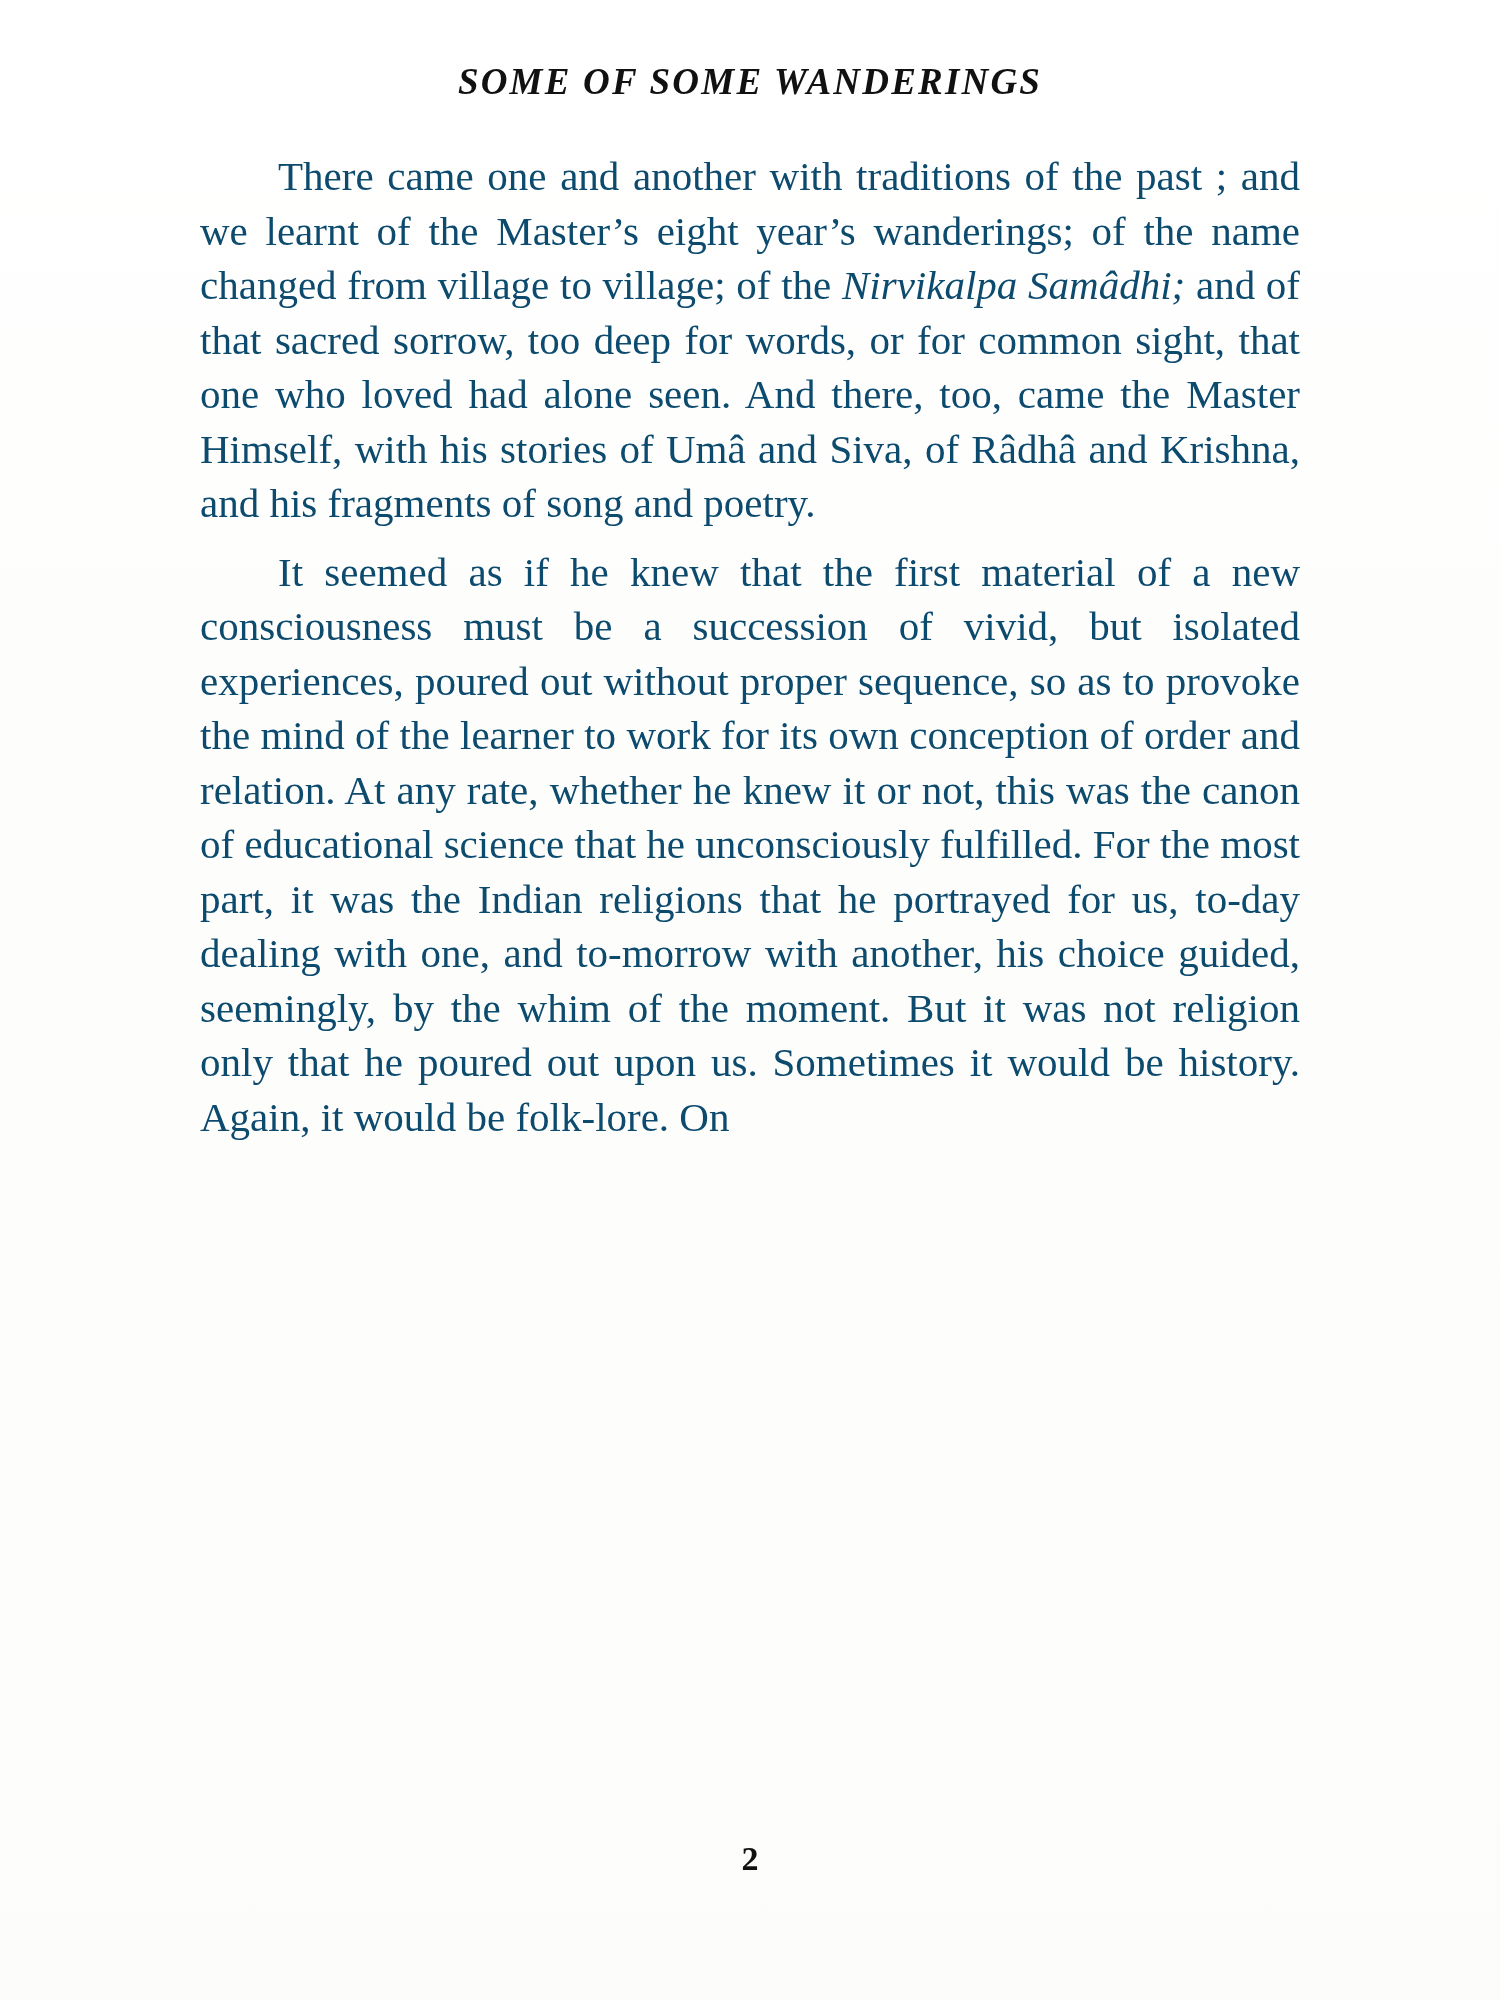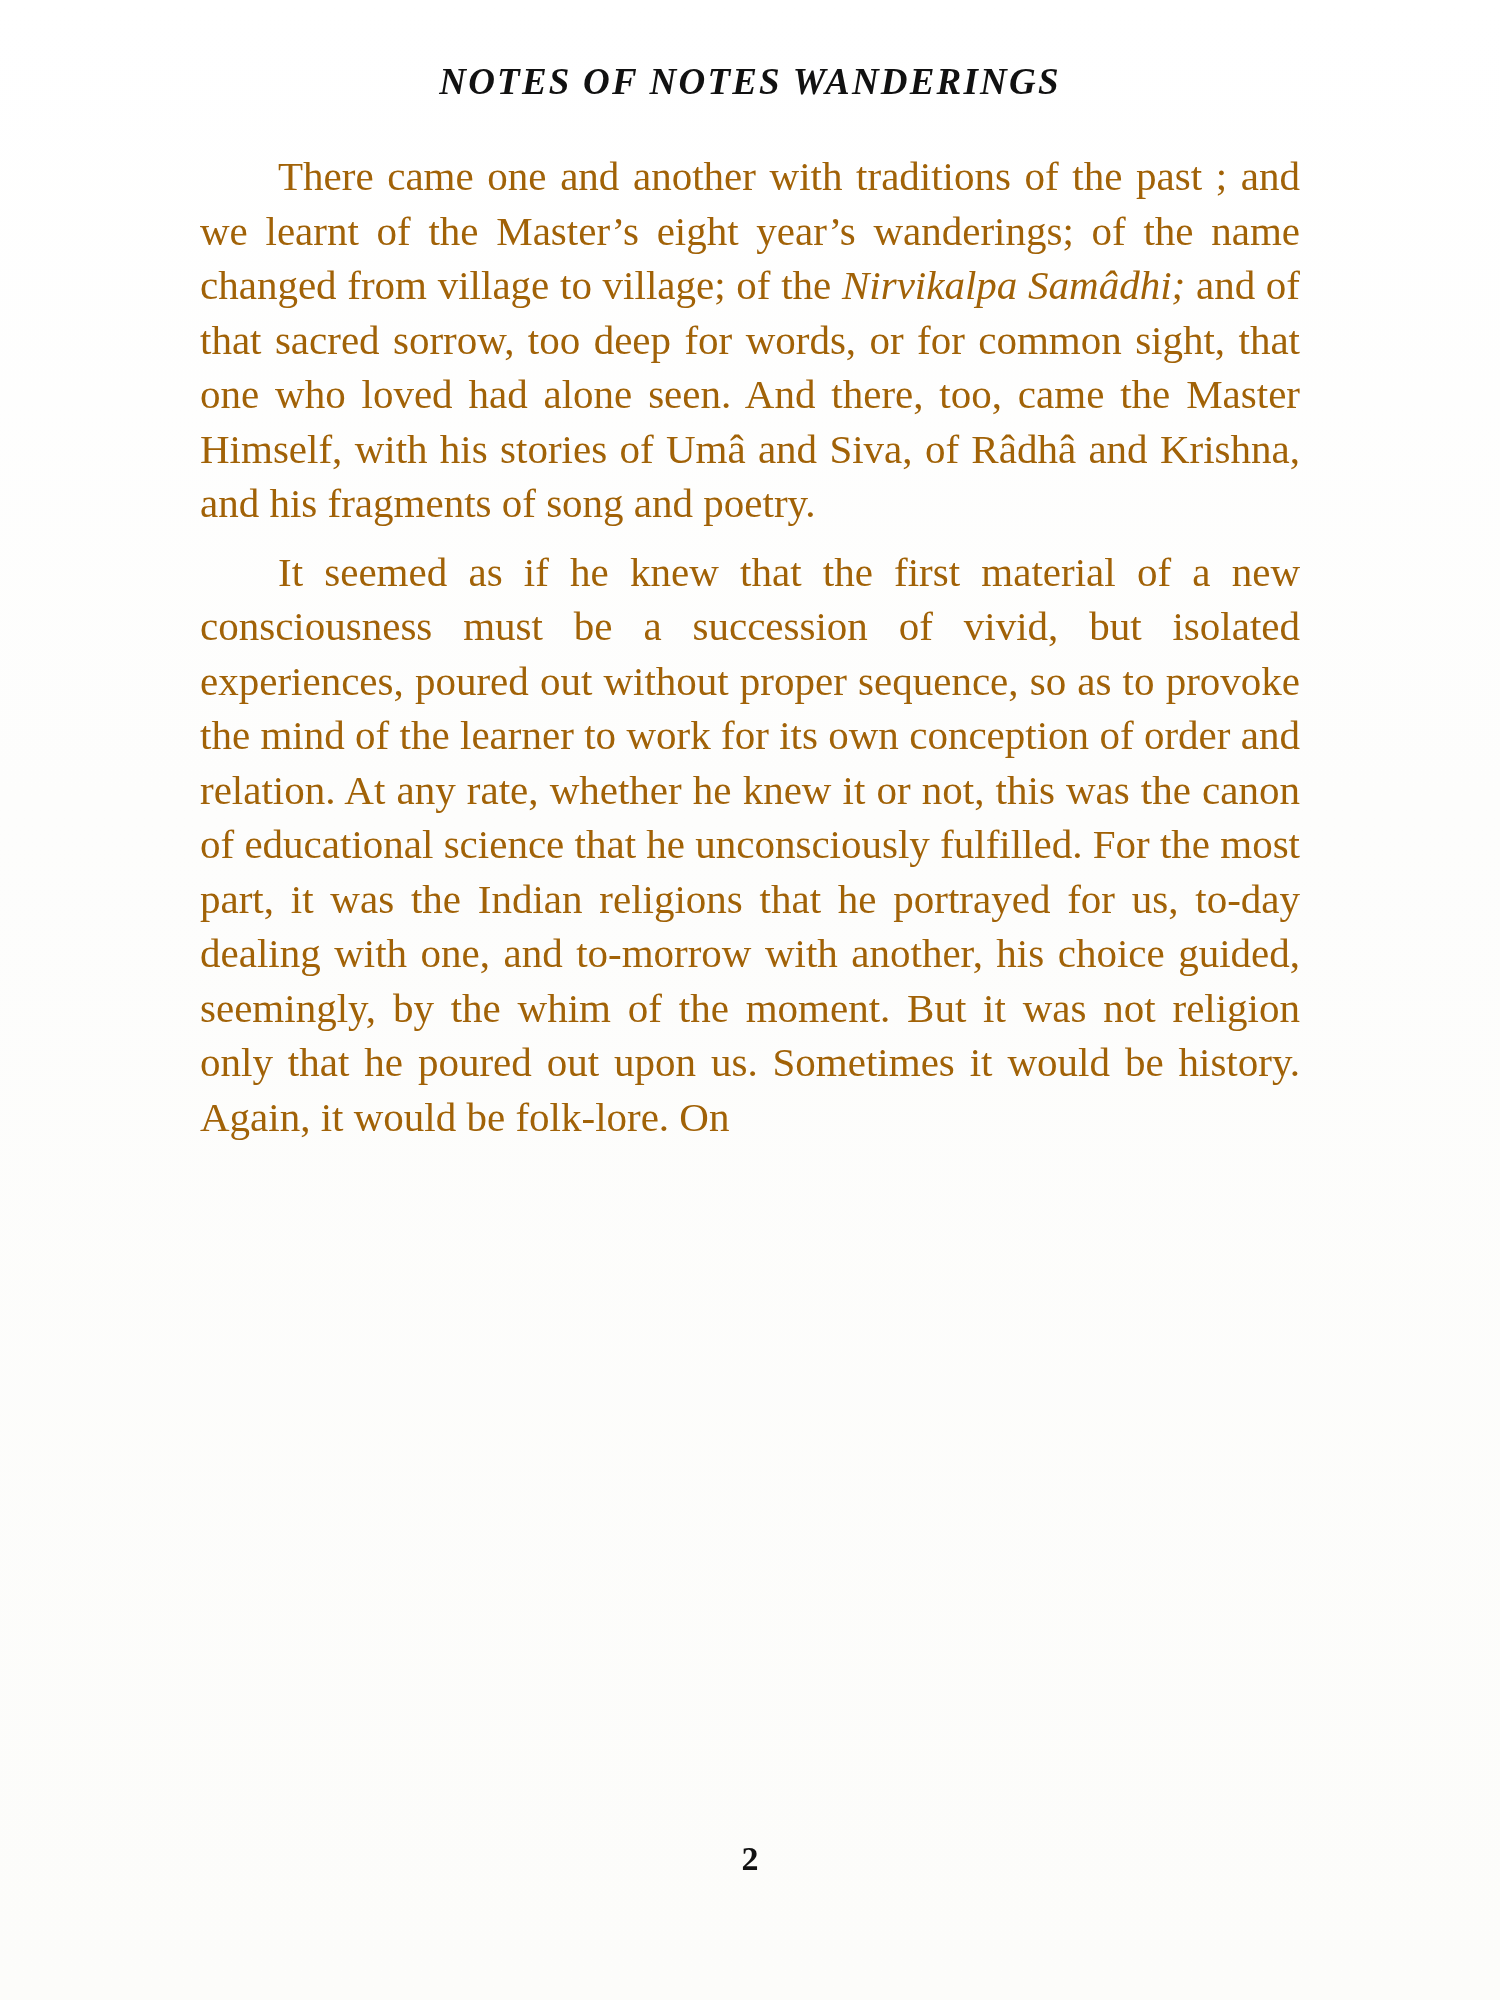--- a/index.html
+++ b/index.html
@@ -36,21 +36,21 @@
     font-size: 37px;
     letter-spacing: 2.2px;
     color: #111;
     margin: 0 0 46px 0;
     white-space: nowrap;
   }
   .body-text {
     font-family: "Liberation Serif", serif;
     font-size: 41px;
     line-height: 1.33;
-    color: #a16207;
+    color: #0c4a6e;
     text-align: justify;
     text-justify: inter-word;
     -webkit-hyphens: none;
     hyphens: none;
   }
   .body-text p {
     margin: 0;
     text-indent: 78px;
   }
   .body-text p + p {
@@ -79,21 +79,21 @@
   }
 </style>
 </head>
 <body>
 
 <div class="page">
   <div class="paper-tone"></div>
 
   <div class="page-inner">
 
-    <div class="running-head">NOTES OF NOTES WANDERINGS</div>
+    <div class="running-head">SOME OF SOME WANDERINGS</div>
 
     <div class="body-text">
       <p id="p1">There came one and another with traditions of the past ; and we learnt of the Master’s eight year’s wanderings; of the name changed from village to village; of the <i>Nirvikalpa Samâdhi;</i> and of that sacred sorrow, too deep for words, or for common sight, that one who loved had alone seen.  And there, too, came the Master Himself, with his stories of Umâ and Siva, of Râdhâ and Krishna, and his fragments of song and poetry.</p>
       <p id="p2">It seemed as if he knew that the first material of a new consciousness must be a succession of vivid, but isolated experiences, poured out without proper sequence, so as to provoke the mind of the learner to work for its own conception of order and relation. At any rate, whether he knew it or not, this was the canon of educational science that he unconsciously fulfilled.  For the most part, it was the Indian religions that he portrayed for us, to-day dealing with one, and to-morrow with another, his choice guided, seemingly, by the whim of the moment.  But it was not religion only that he poured out upon us.  Sometimes it would be history.  Again, it would be folk-lore.  On</p>
     </div>
 
   </div>
 
   <div class="folio">2</div>
 </div>

